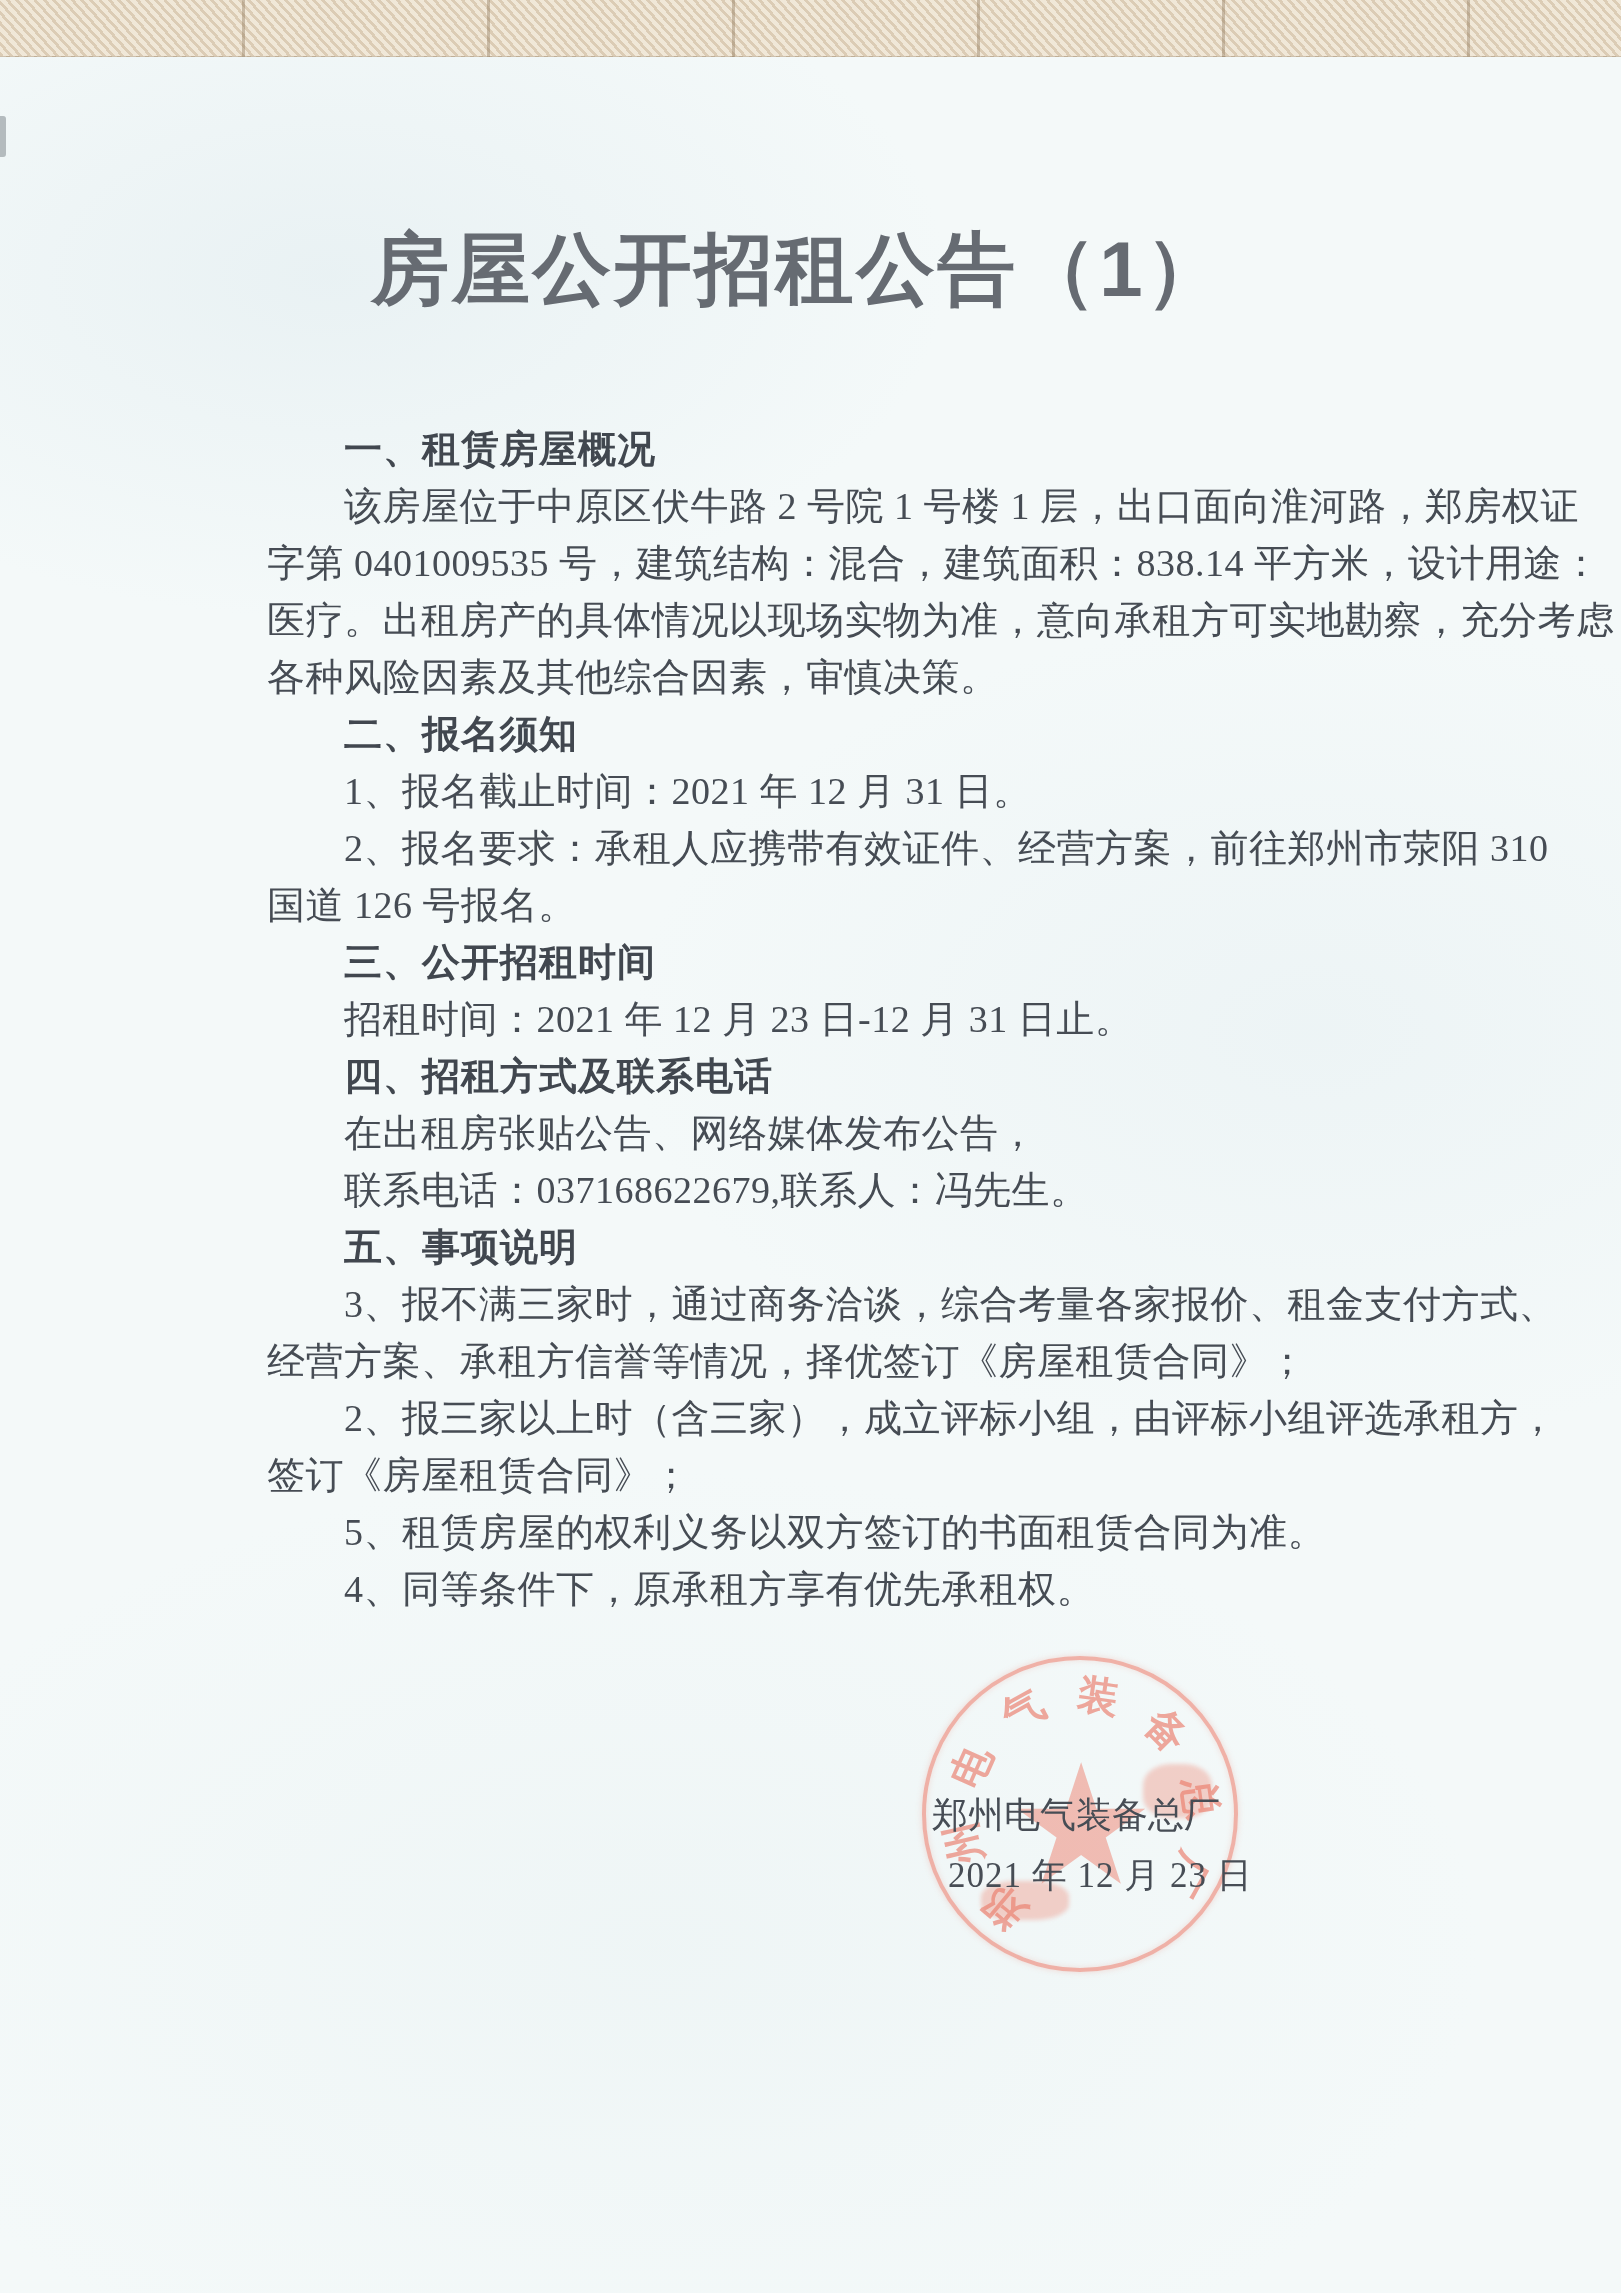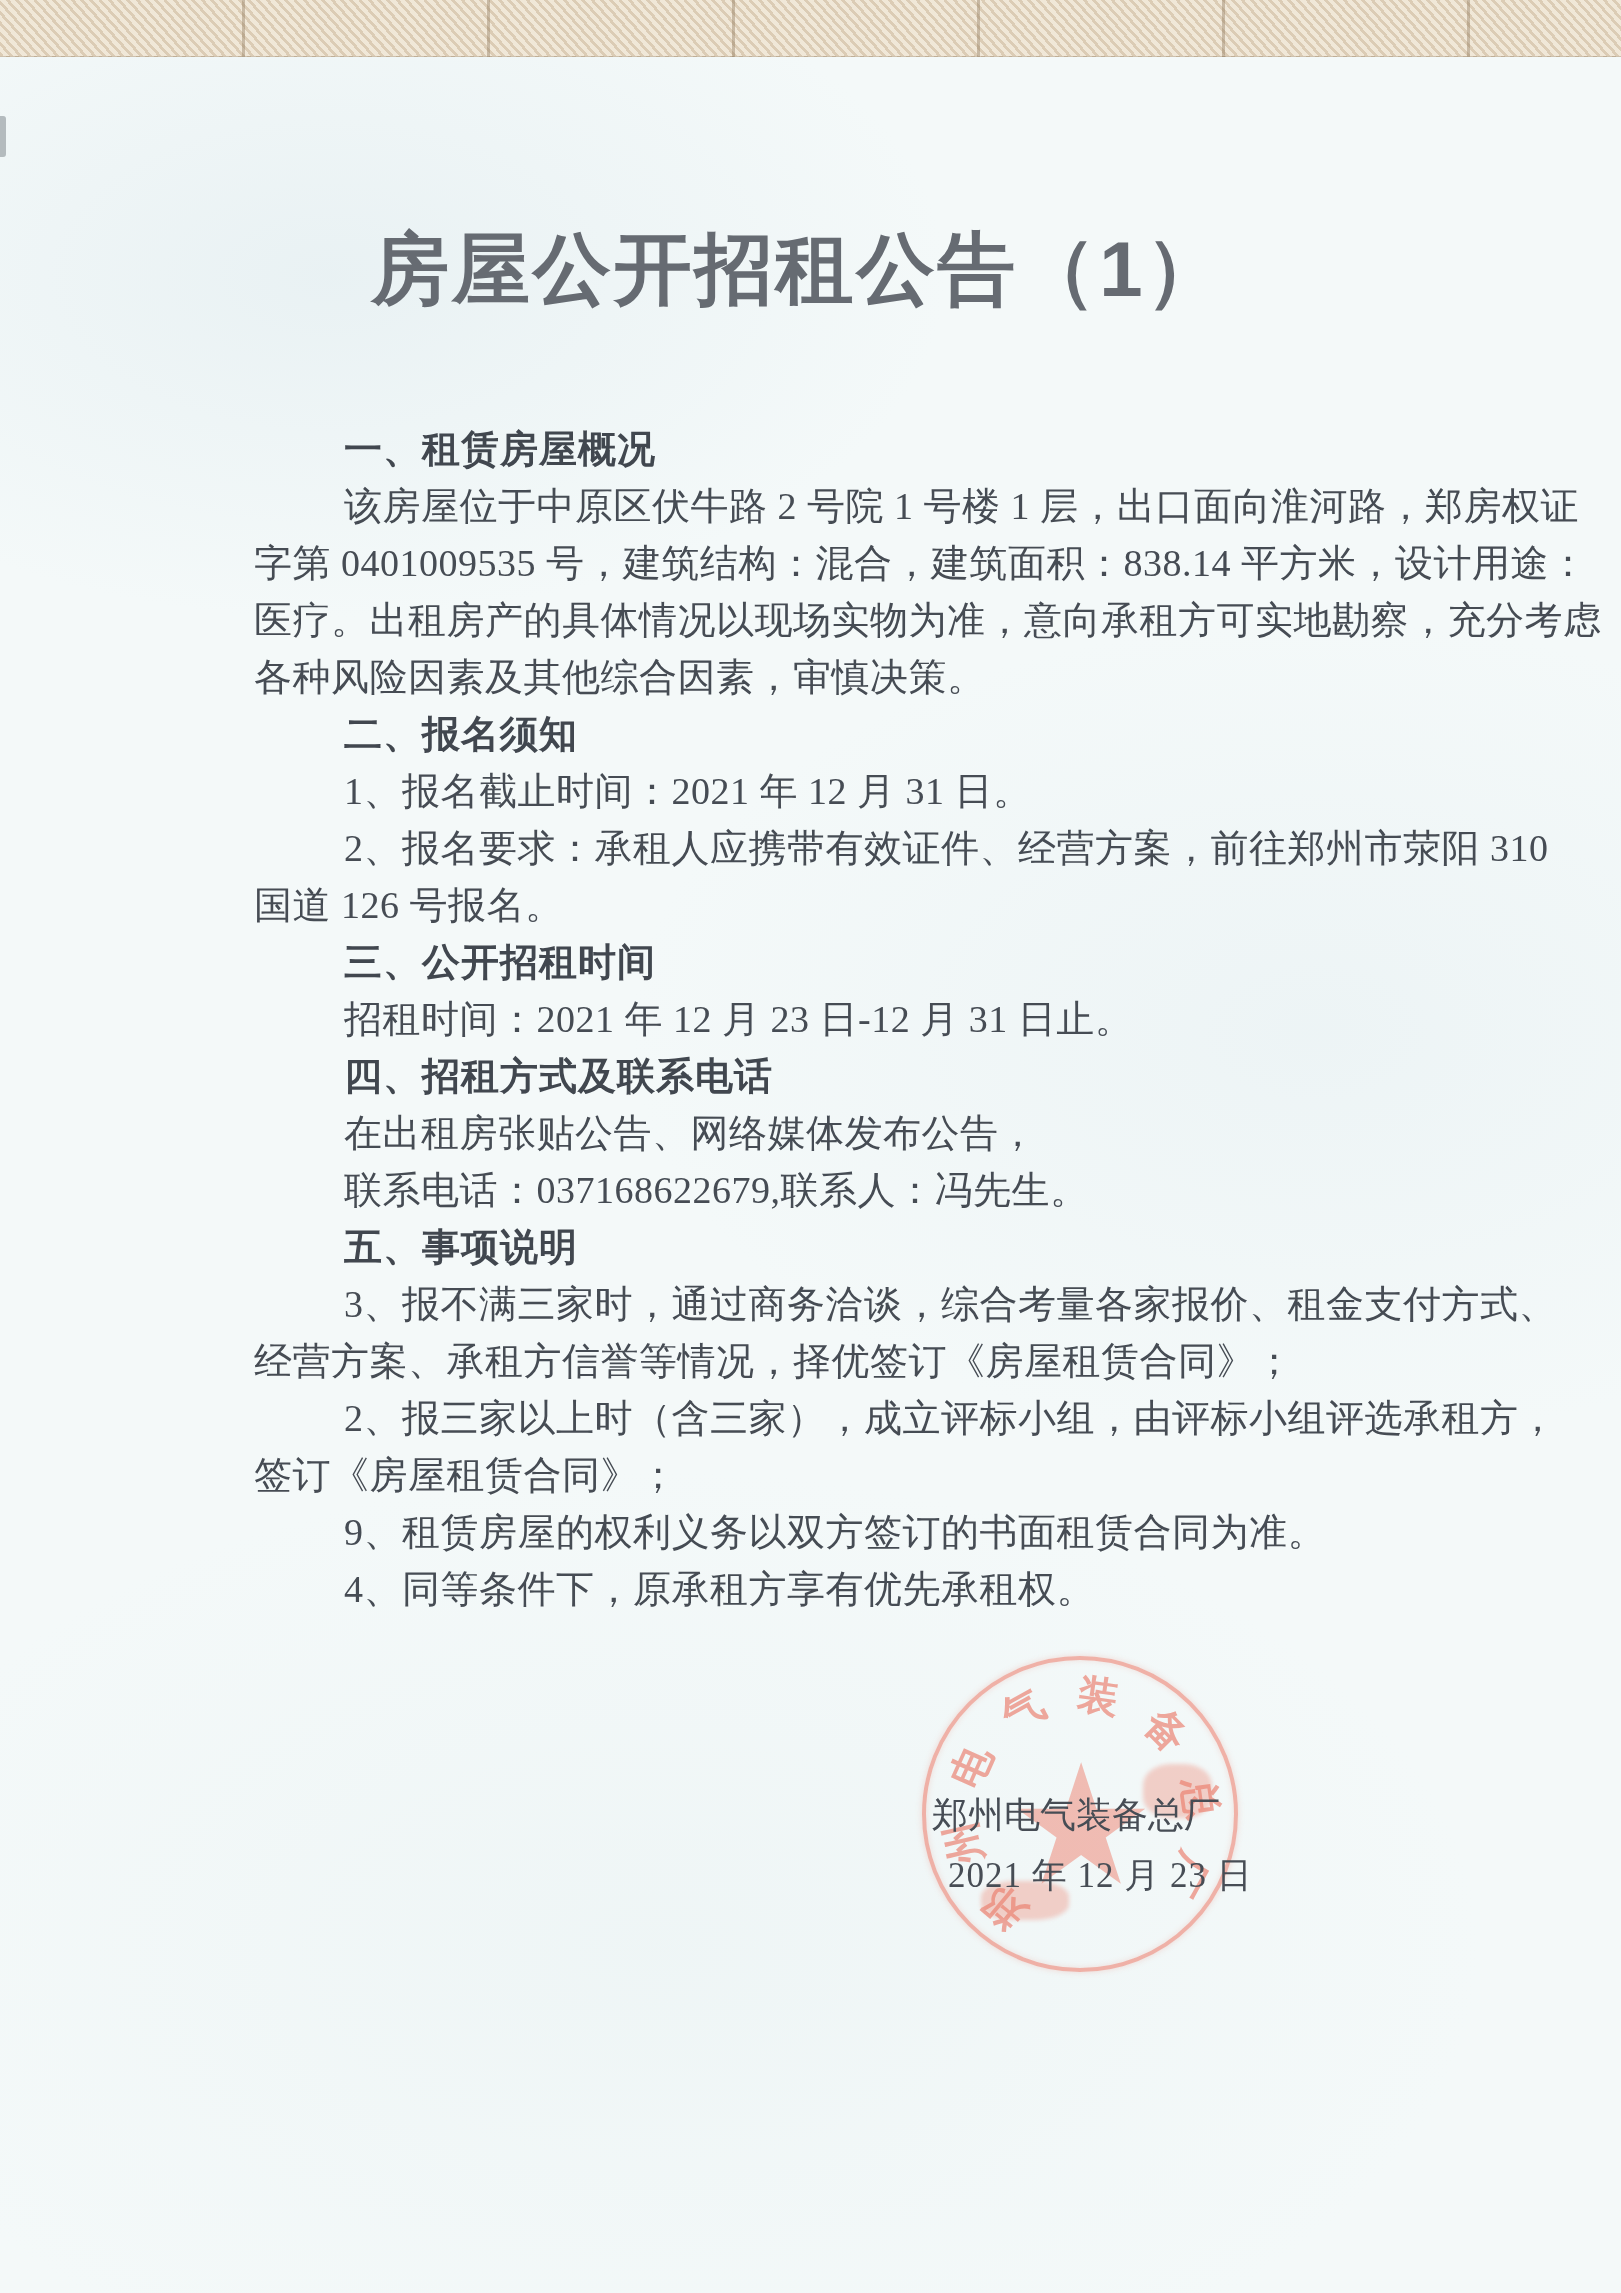--- a/index.html
+++ b/index.html
@@ -48,21 +48,21 @@
   }
   .line { height:57px; line-height:57px; white-space:nowrap; letter-spacing:0.5px; }
   .line.h {
     font-family:Liberation Serif, serif;
     font-weight:bold;
     color:#41474f;
     text-indent:90px;
     letter-spacing:1px;
   }
   .line.p { text-indent:90px; }
-  .line.f { text-indent:0; }
+  .line.f { text-indent:0;margin-left:13px; }
 
   
   .stamp {
     position:absolute; left:922px; top:1656px; width:318px; height:318px;
     pointer-events:none;
   }
   .stamp-ring {
     position:absolute; left:0; top:0; width:308px; height:308px;
     border:4.9px solid rgba(236,118,101,0.55);
     border-radius:50%;
@@ -122,21 +122,21 @@
     <div class="line h">三、公开招租时间</div>
     <div class="line p">招租时间：2021 年 12 月 23 日-12 月 31 日止。</div>
     <div class="line h">四、招租方式及联系电话</div>
     <div class="line p">在出租房张贴公告、网络媒体发布公告，</div>
     <div class="line p">联系电话：037168622679,联系人：冯先生。</div>
     <div class="line h">五、事项说明</div>
     <div class="line p">3、报不满三家时，通过商务洽谈，综合考量各家报价、租金支付方式、</div>
     <div class="line f">经营方案、承租方信誉等情况，择优签订《房屋租赁合同》；</div>
     <div class="line p">2、报三家以上时（含三家），成立评标小组，由评标小组评选承租方，</div>
     <div class="line f">签订《房屋租赁合同》；</div>
-    <div class="line p">9、租赁房屋的权利义务以双方签订的书面租赁合同为准。</div>
+    <div class="line p">5、租赁房屋的权利义务以双方签订的书面租赁合同为准。</div>
     <div class="line p">4、同等条件下，原承租方享有优先承租权。</div>
   </div>
 
   <div class="stamp">
     <div class="stamp-ring"></div>
     <div class="stamp-star">★</div>
     <span class="stamp-arc-char" style="transform:rotate(-140deg) translateY(-120px);">郑</span>
     <span class="stamp-arc-char" style="transform:rotate(-103deg) translateY(-120px);">州</span>
     <span class="stamp-arc-char" style="transform:rotate(-66deg) translateY(-120px);">电</span>
     <span class="stamp-arc-char" style="transform:rotate(-29deg) translateY(-120px);">气</span>

